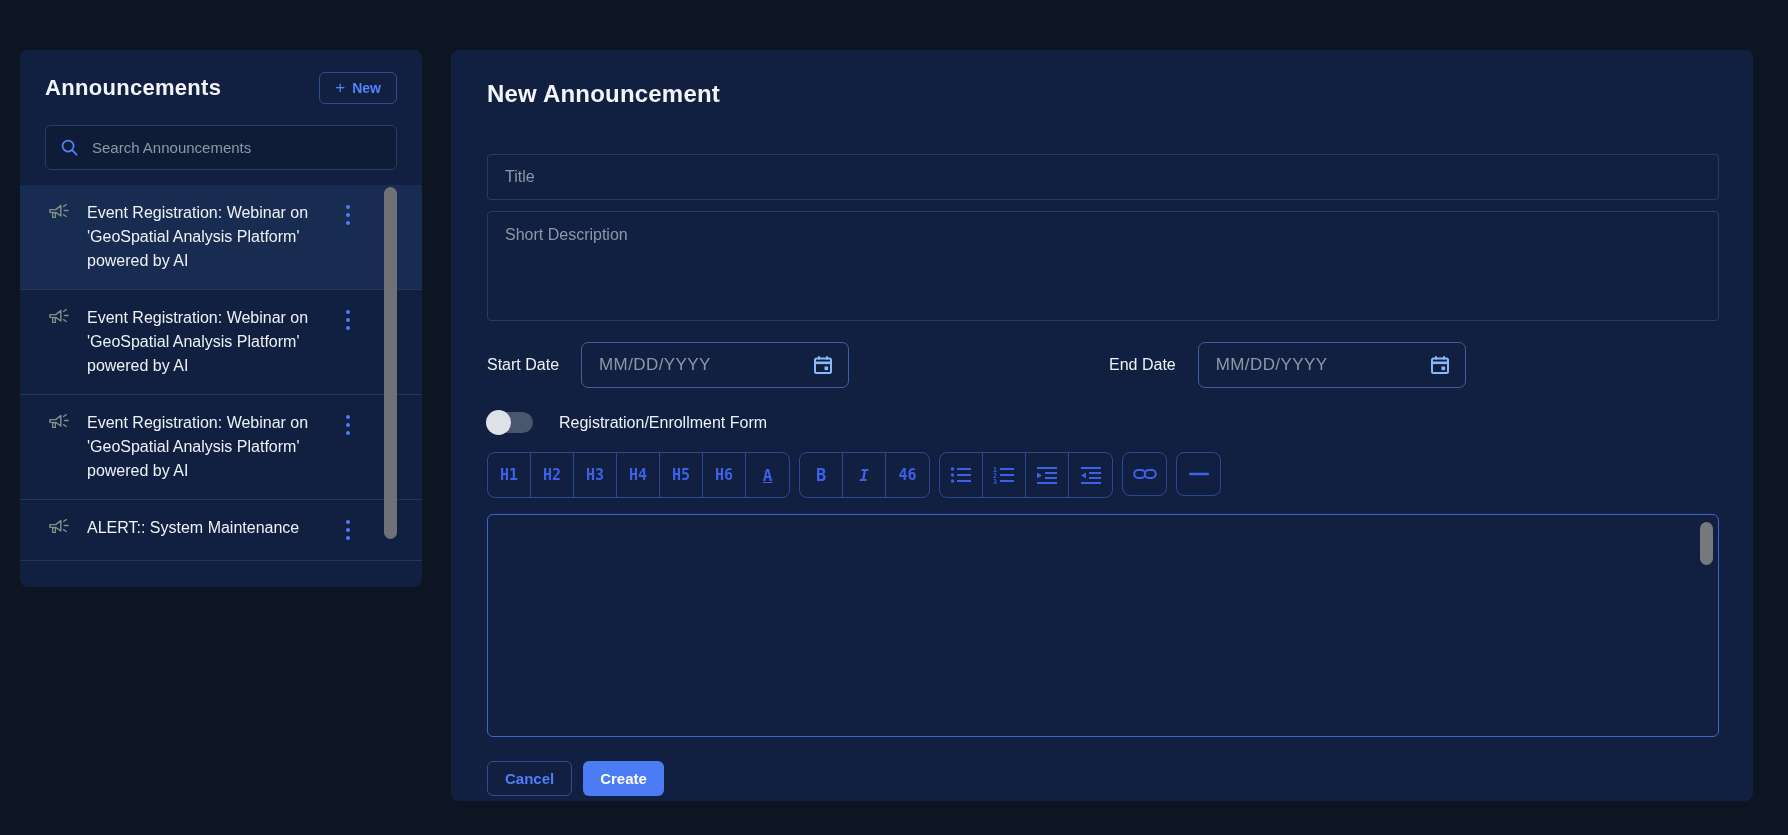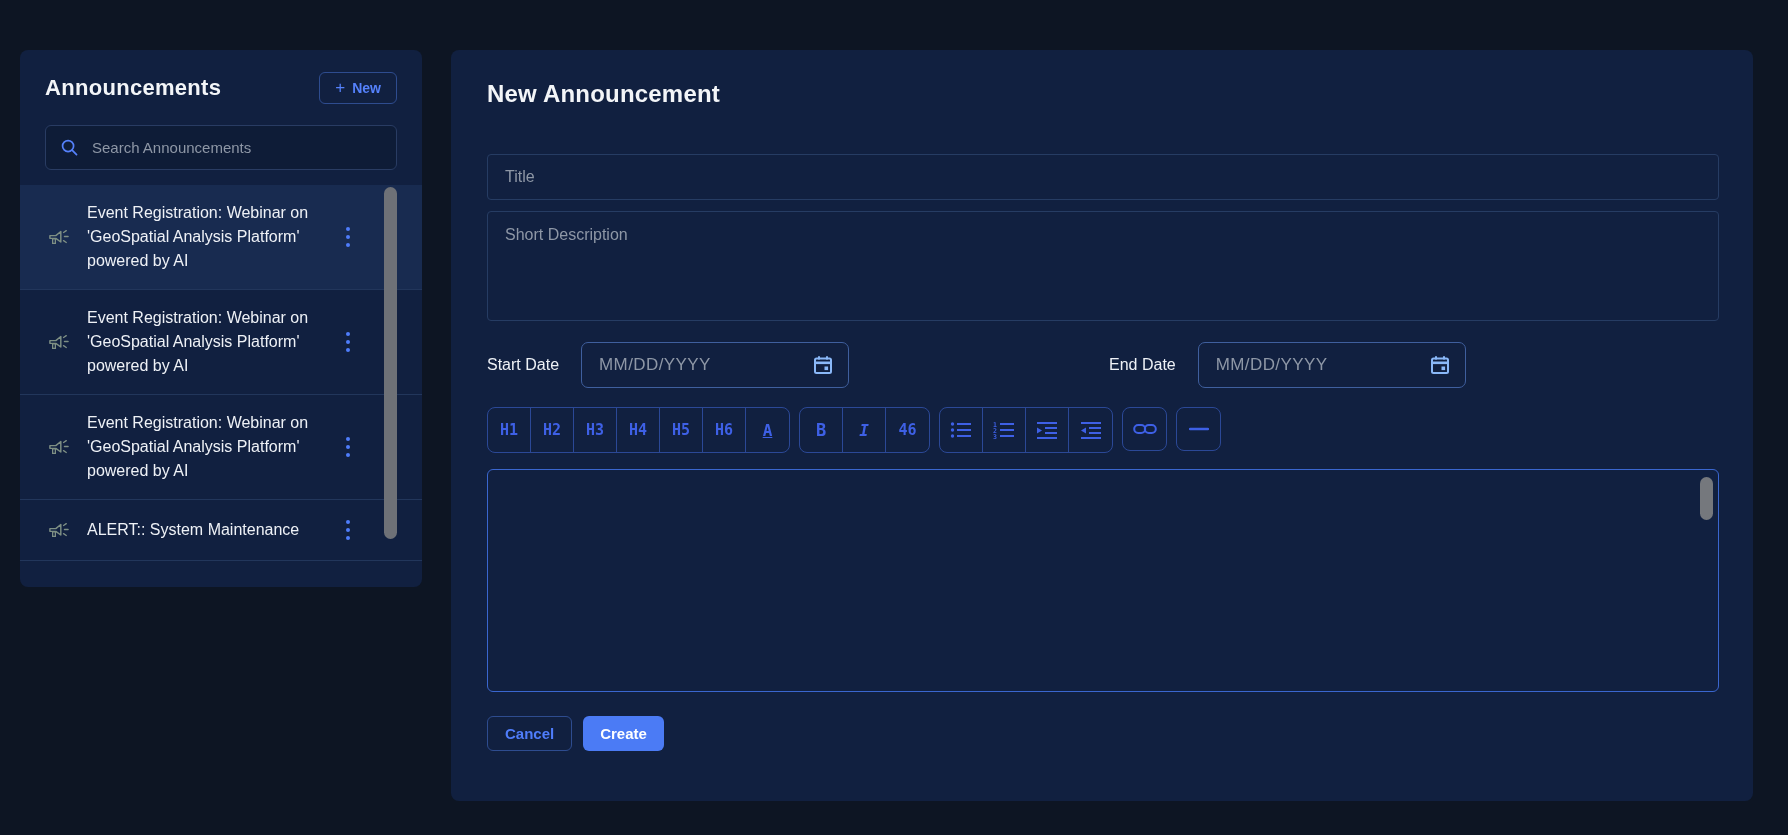--- a/index.html
+++ b/index.html
@@ -33,21 +33,21 @@
     display:flex; align-items:center; padding:8px 14px; background:rgba(8,14,28,.25);
   }
   .search-box input {
     flex:1; background:transparent; border:none; outline:none;
     color:#dfe4ec; font-size:15px; font-family:"Liberation Sans",sans-serif;
   }
   .search-box input::placeholder { color:#8e97a6; }
   .search-box svg { margin-right:13px; flex:0 0 auto; }
   .ann-list { margin-top:15px; position:relative; height:409px; overflow:hidden; }
   .ann-item {
-    display:flex; align-items:center; gap:17px;
+    display:flex; align-items:flex-start; gap:17px;
     padding:16px 66px 16px 28px;
     border-bottom:1px solid #22365b;
     cursor:pointer;
   }
   .ann-item.highlight { background:#182b50; }
   .ann-item:last-child { border-bottom:none; }
   .ann-icon { flex:0 0 22px; display:flex; align-items:center; }
   .ann-text { flex:1; font-size:16px; line-height:24px; color:#eef1f6; }
   .kebab { display:flex; flex-direction:column; gap:4px; padding:4px 6px; cursor:pointer; }
   .kebab i { width:4px; height:4px; border-radius:50%; background:#4f7dfb; display:block; }
@@ -254,20 +254,26 @@
       <svg width="22" height="22" viewBox="0 0 22 22">
         <rect x="3" y="4.5" width="16" height="14.5" rx="1.5" fill="none" stroke="#8ab8f8" stroke-width="2"></rect>
         <line x1="3" y1="8.8" x2="19" y2="8.8" stroke="#8ab8f8" stroke-width="2.6"></line>
         <line x1="7" y1="2.2" x2="7" y2="5.5" stroke="#8ab8f8" stroke-width="2"></line>
         <line x1="15" y1="2.2" x2="15" y2="5.5" stroke="#8ab8f8" stroke-width="2"></line>
         <rect x="12.5" y="12.5" width="3.6" height="3.6" fill="#8ab8f8"></rect>
       </svg>
     </div>
   </div>
 
+  <div class="toggle-row">
+    <div class="toggle">
+        <div class="knob"></div>
+      </div>
+    <span class="toggle-label">Registration/Enrollment Form</span>
+  </div>
 
 
   <div class="toolbar">
     <div class="tb-group">
       <button class="tb-btn">H1</button>
       <button class="tb-btn">H2</button>
       <button class="tb-btn">H3</button>
       <button class="tb-btn">H4</button>
       <button class="tb-btn">H5</button>
       <button class="tb-btn">H6</button>

